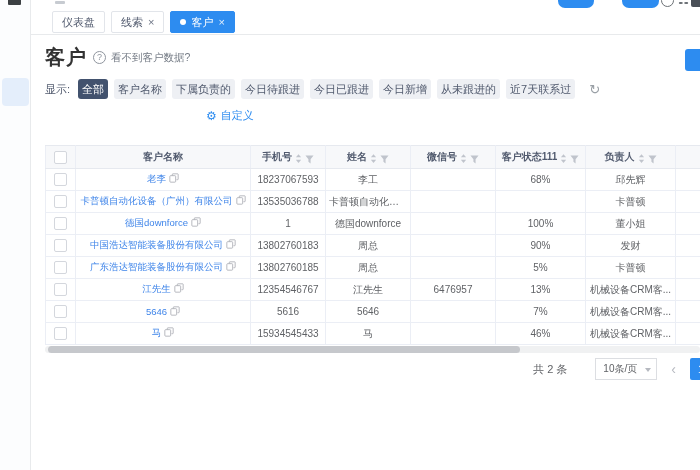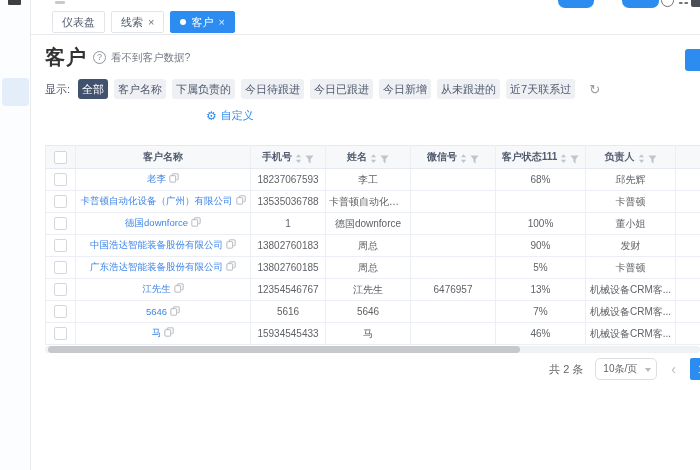--- a/index.html
+++ b/index.html
@@ -75,22 +75,22 @@
   .sort-icon,.funnel-icon { vertical-align:middle; cursor:pointer; }
   
   .hscroll { position:absolute; left:45px; top:346px; width:655px; height:7px;
     background:#f0f1f2; border-radius:4px; }
   .hscroll-thumb { position:absolute; left:3px; top:0; width:472px; height:7px;
     background:#c6c8cc; border-radius:4px; cursor:grab; }
   
   .pagination { position:absolute; right:-12px; top:358px; display:flex; align-items:center; gap:12px;
     font-size:11px; color:#606266; }
   .page-size { position:relative; display:flex; align-items:center; height:22px; width:62px;
-    border:1px solid #dcdee2; border-radius:5px; padding:0 16px 0 7px; font-size:10px; color:#606266;
-    background:#fff; cursor:pointer; white-space:nowrap; }
+    border:1px solid #dcdee2; border-radius:0; padding:0 16px 0 7px; font-size:10px; color:#606266;
+    background:#fff; cursor:pointer; white-space:nowrap;margin-left:16px; }
   .select-caret { position:absolute; right:5px; top:9px; width:0; height:0;
     border-left:3.5px solid transparent; border-right:3.5px solid transparent; border-top:4px solid #b6b9c0; }
   .prev-btn { color:#b6b9c0; font-size:14px; line-height:1; cursor:pointer; padding:0 2px; }
   .page-one { width:22px; height:22px; line-height:22px; text-align:center; border-radius:2px;
     background:var(--primary,#2d8cf0); color:#fff; font-size:11px; cursor:pointer; }
 </style>
 </head>
 <body>
 
 <div class="sidebar">

